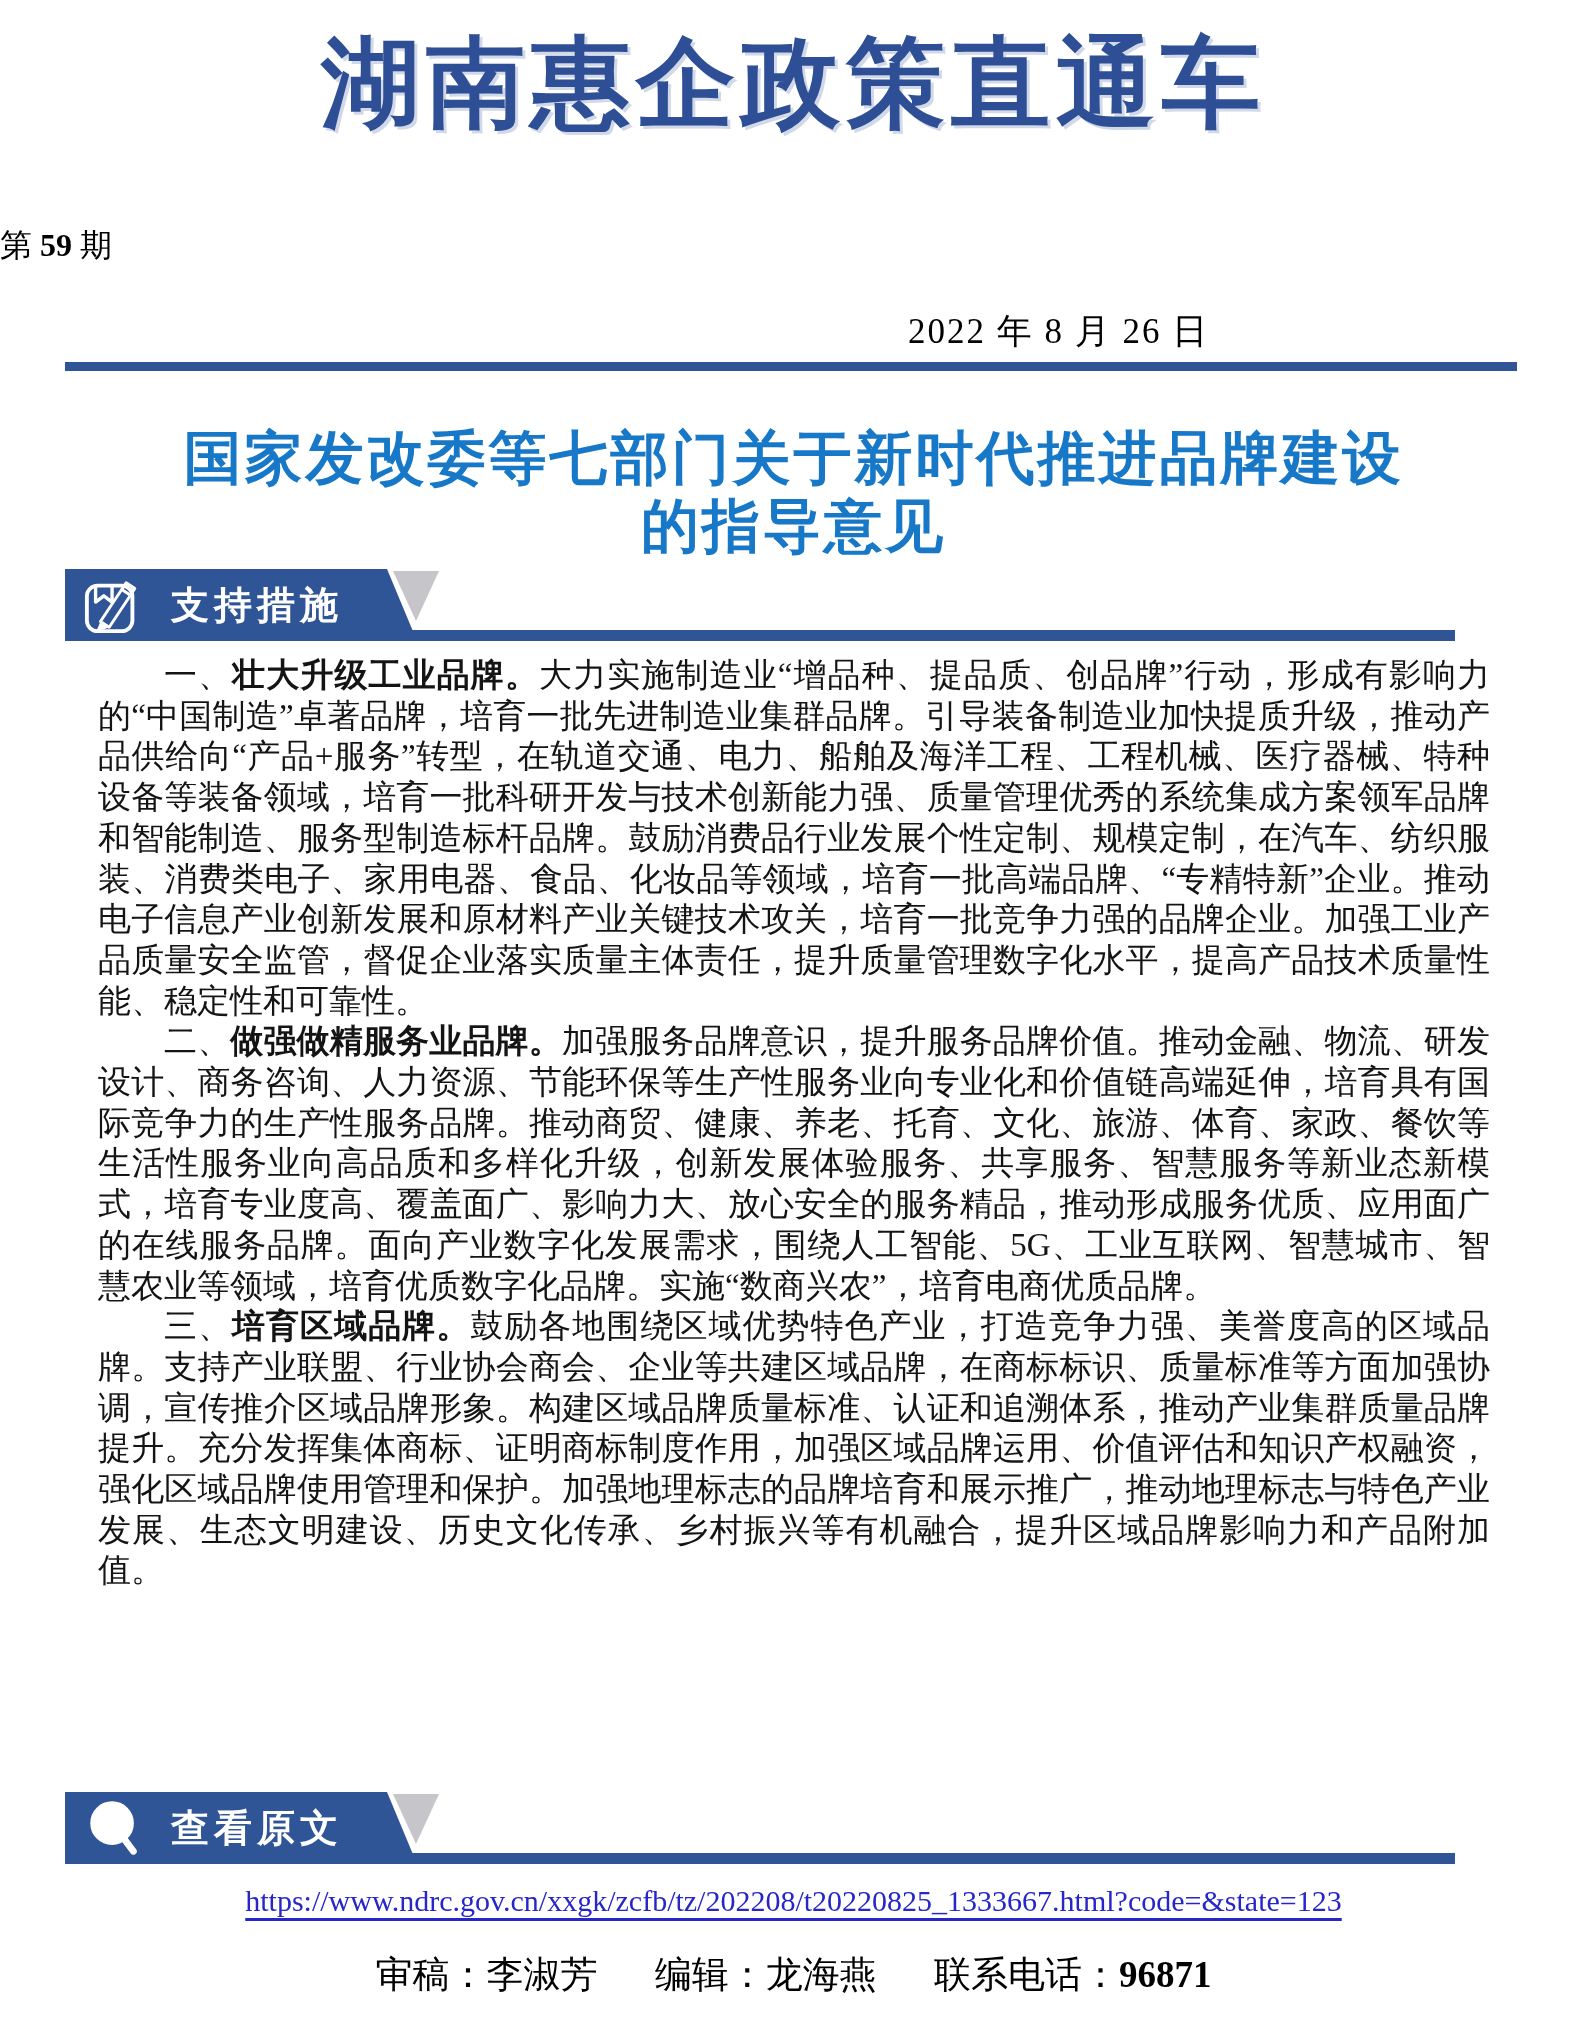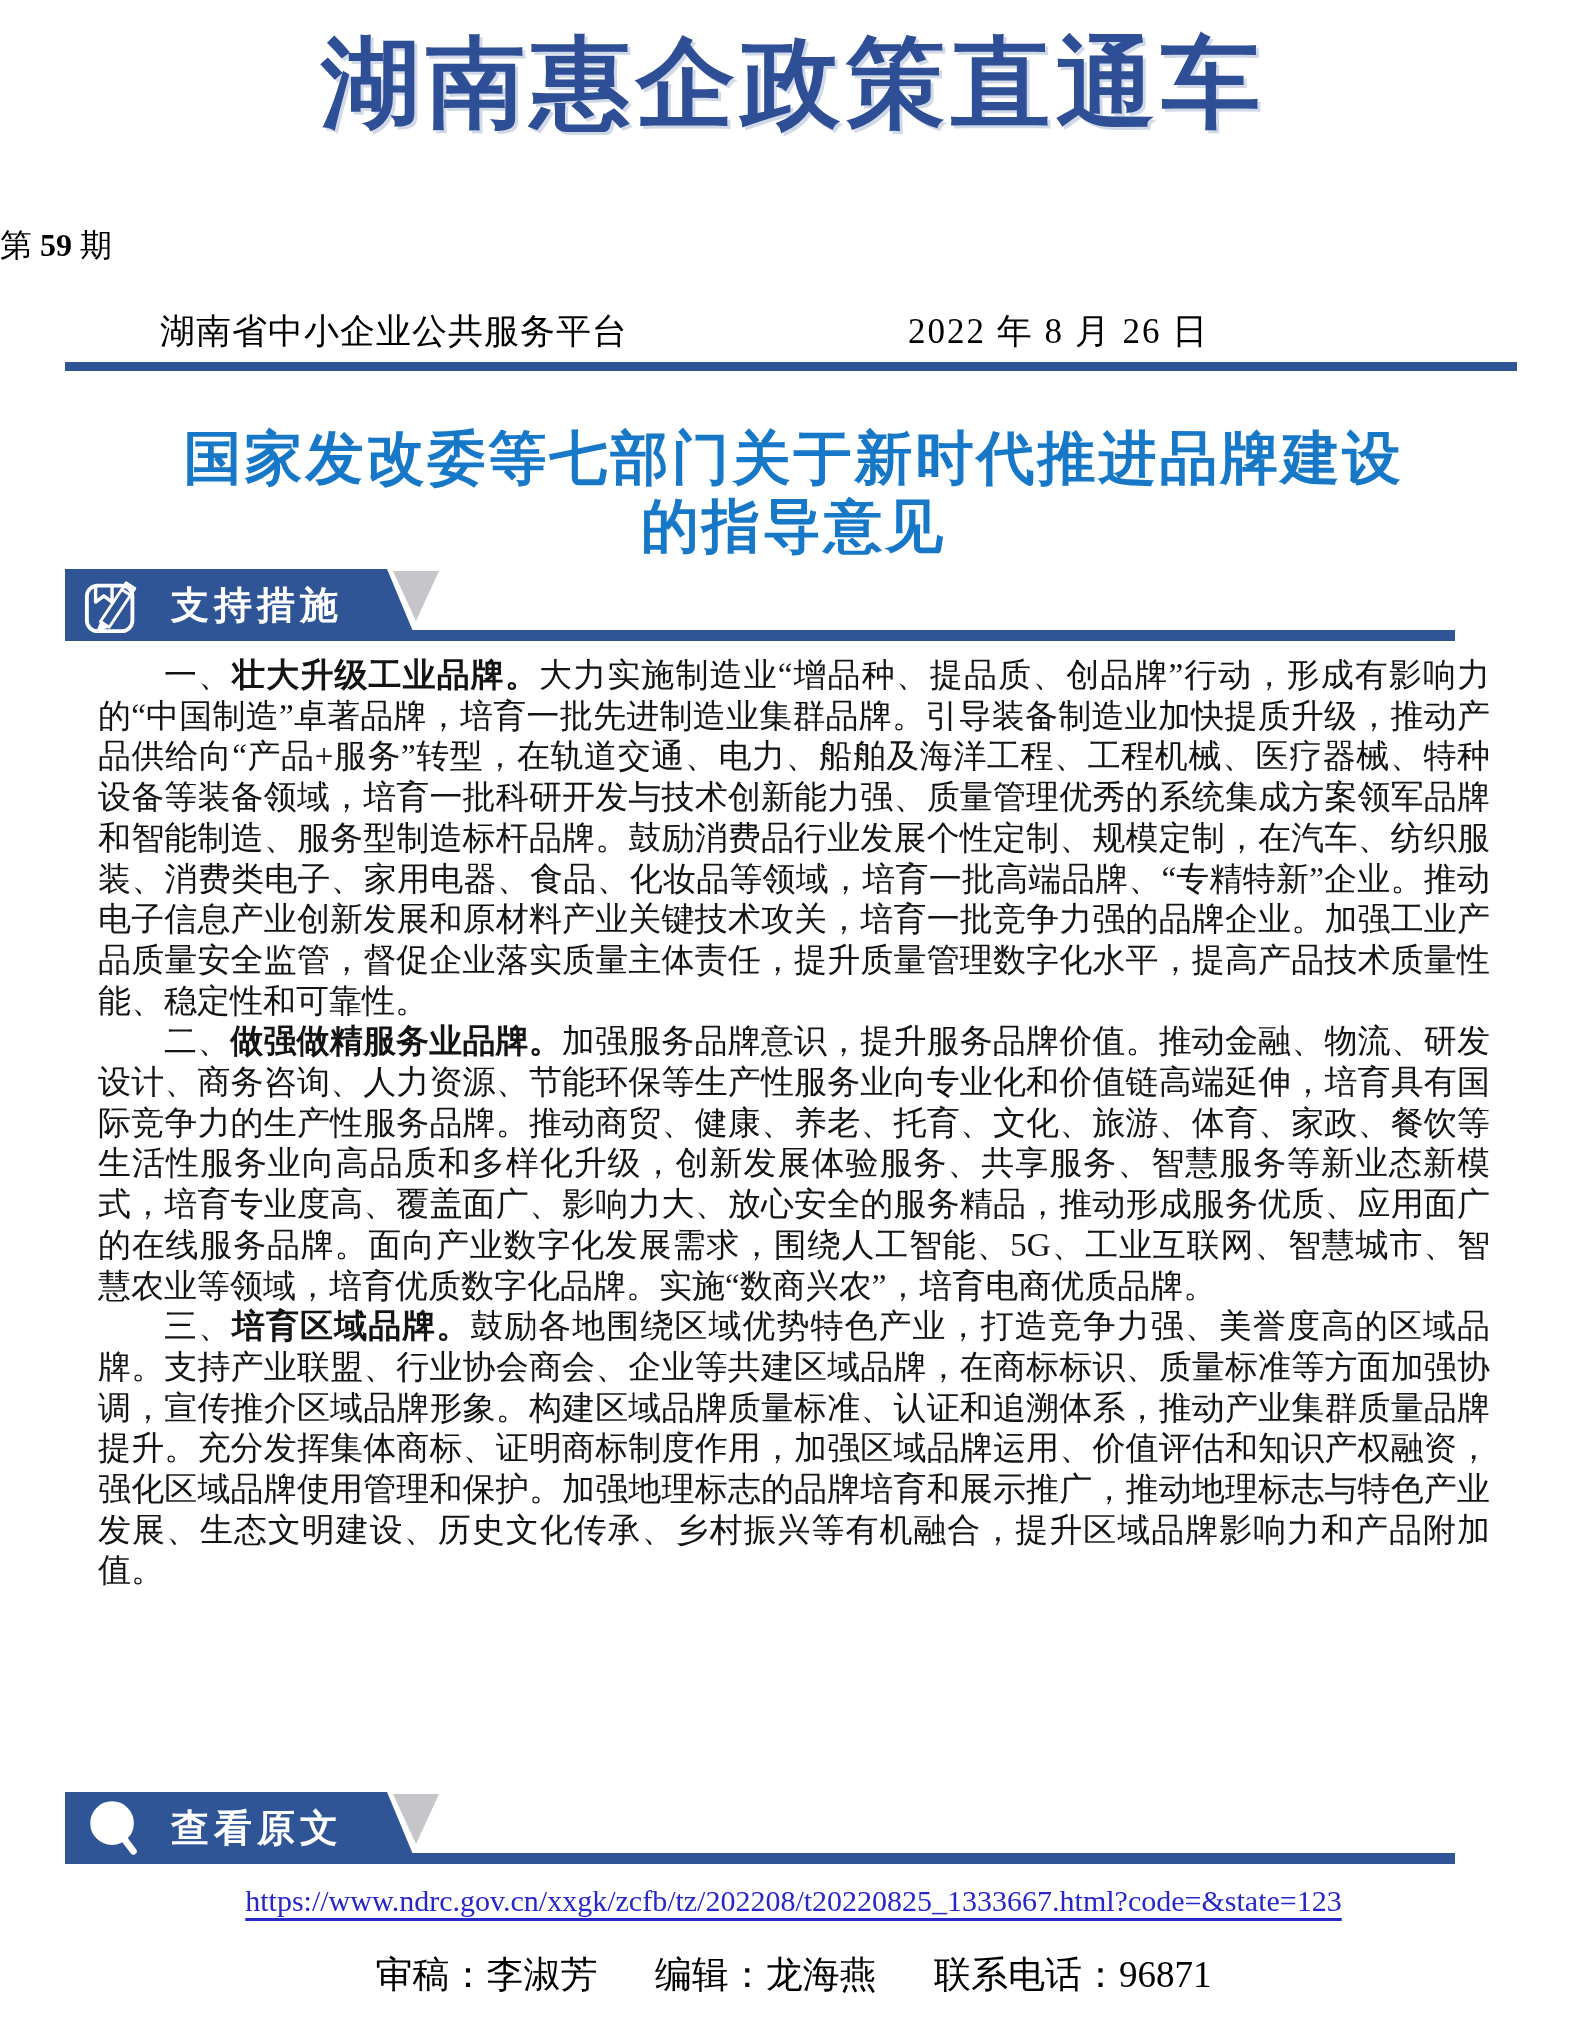--- a/index.html
+++ b/index.html
@@ -82,33 +82,32 @@
   .url-line a{
     color:#2626C9;text-decoration:underline;
     text-underline-offset:7px;
     letter-spacing:0px;white-space:nowrap;
   }
   .footer-line{
     position:absolute;top:1950px;left:0;width:100%;
     text-align:center;font-size:37px;color:#000;
   }
   .footer-line .item{margin:0 24px;}
-  .footer-line .phone-num{font-weight:400;}
+  .footer-line .phone-num{font-weight:700;}
 </style>
 </head>
 <body>
 
 <div class="page">
 
   <div class="main-title">湖南惠企政策直通车</div>
 
   <div class="issue-line"><span>第</span><span class="num">59</span><span>期</span></div>
 
   <div class="info-row">
-    <span class="platform">湖南省中小企业公共服务平台</span>
     <span class="issue-date">2022 年 8 月 26 日</span>
   </div>
 
   <div class="head-rule"></div>
 
   <div class="doc-title l1">国家发改委等七部门关于新时代推进品牌建设</div>
   <div class="doc-title l2">的指导意见</div>
 
   <div class="banner" style="top:569px;">
     <div class="tri"></div>

